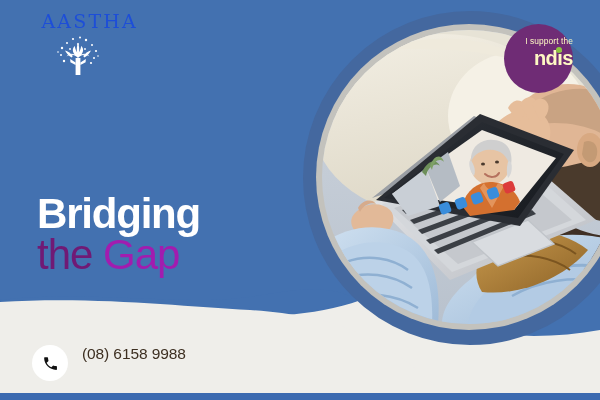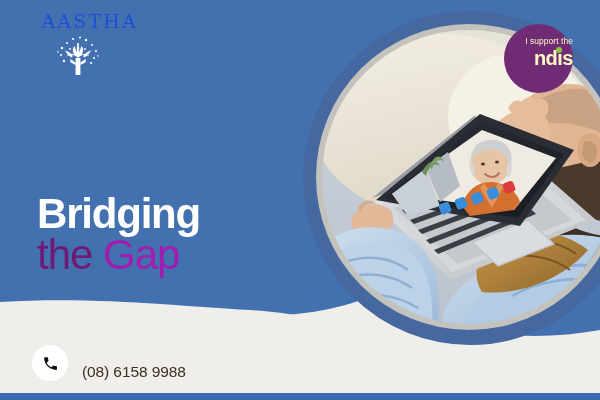--- a/index.html
+++ b/index.html
@@ -144,21 +144,21 @@
     position: absolute;
     left: 0;
     top: 345px;
     width: 600px;
     height: 40px;
     z-index: 6;
   }
   .contact-item {
     position: absolute;
     display: flex;
-    align-items: flex-end;
+    align-items: flex-start;
     gap: 14px;
   }
   .contact-phone { left: 32px; top: 0; }
   .contact-web   { left: 352px; top: 0; }
   .circle-icon {
     width: 36px;
     height: 36px;
     border-radius: 50%;
     background: #ffffff;
     display: flex;

